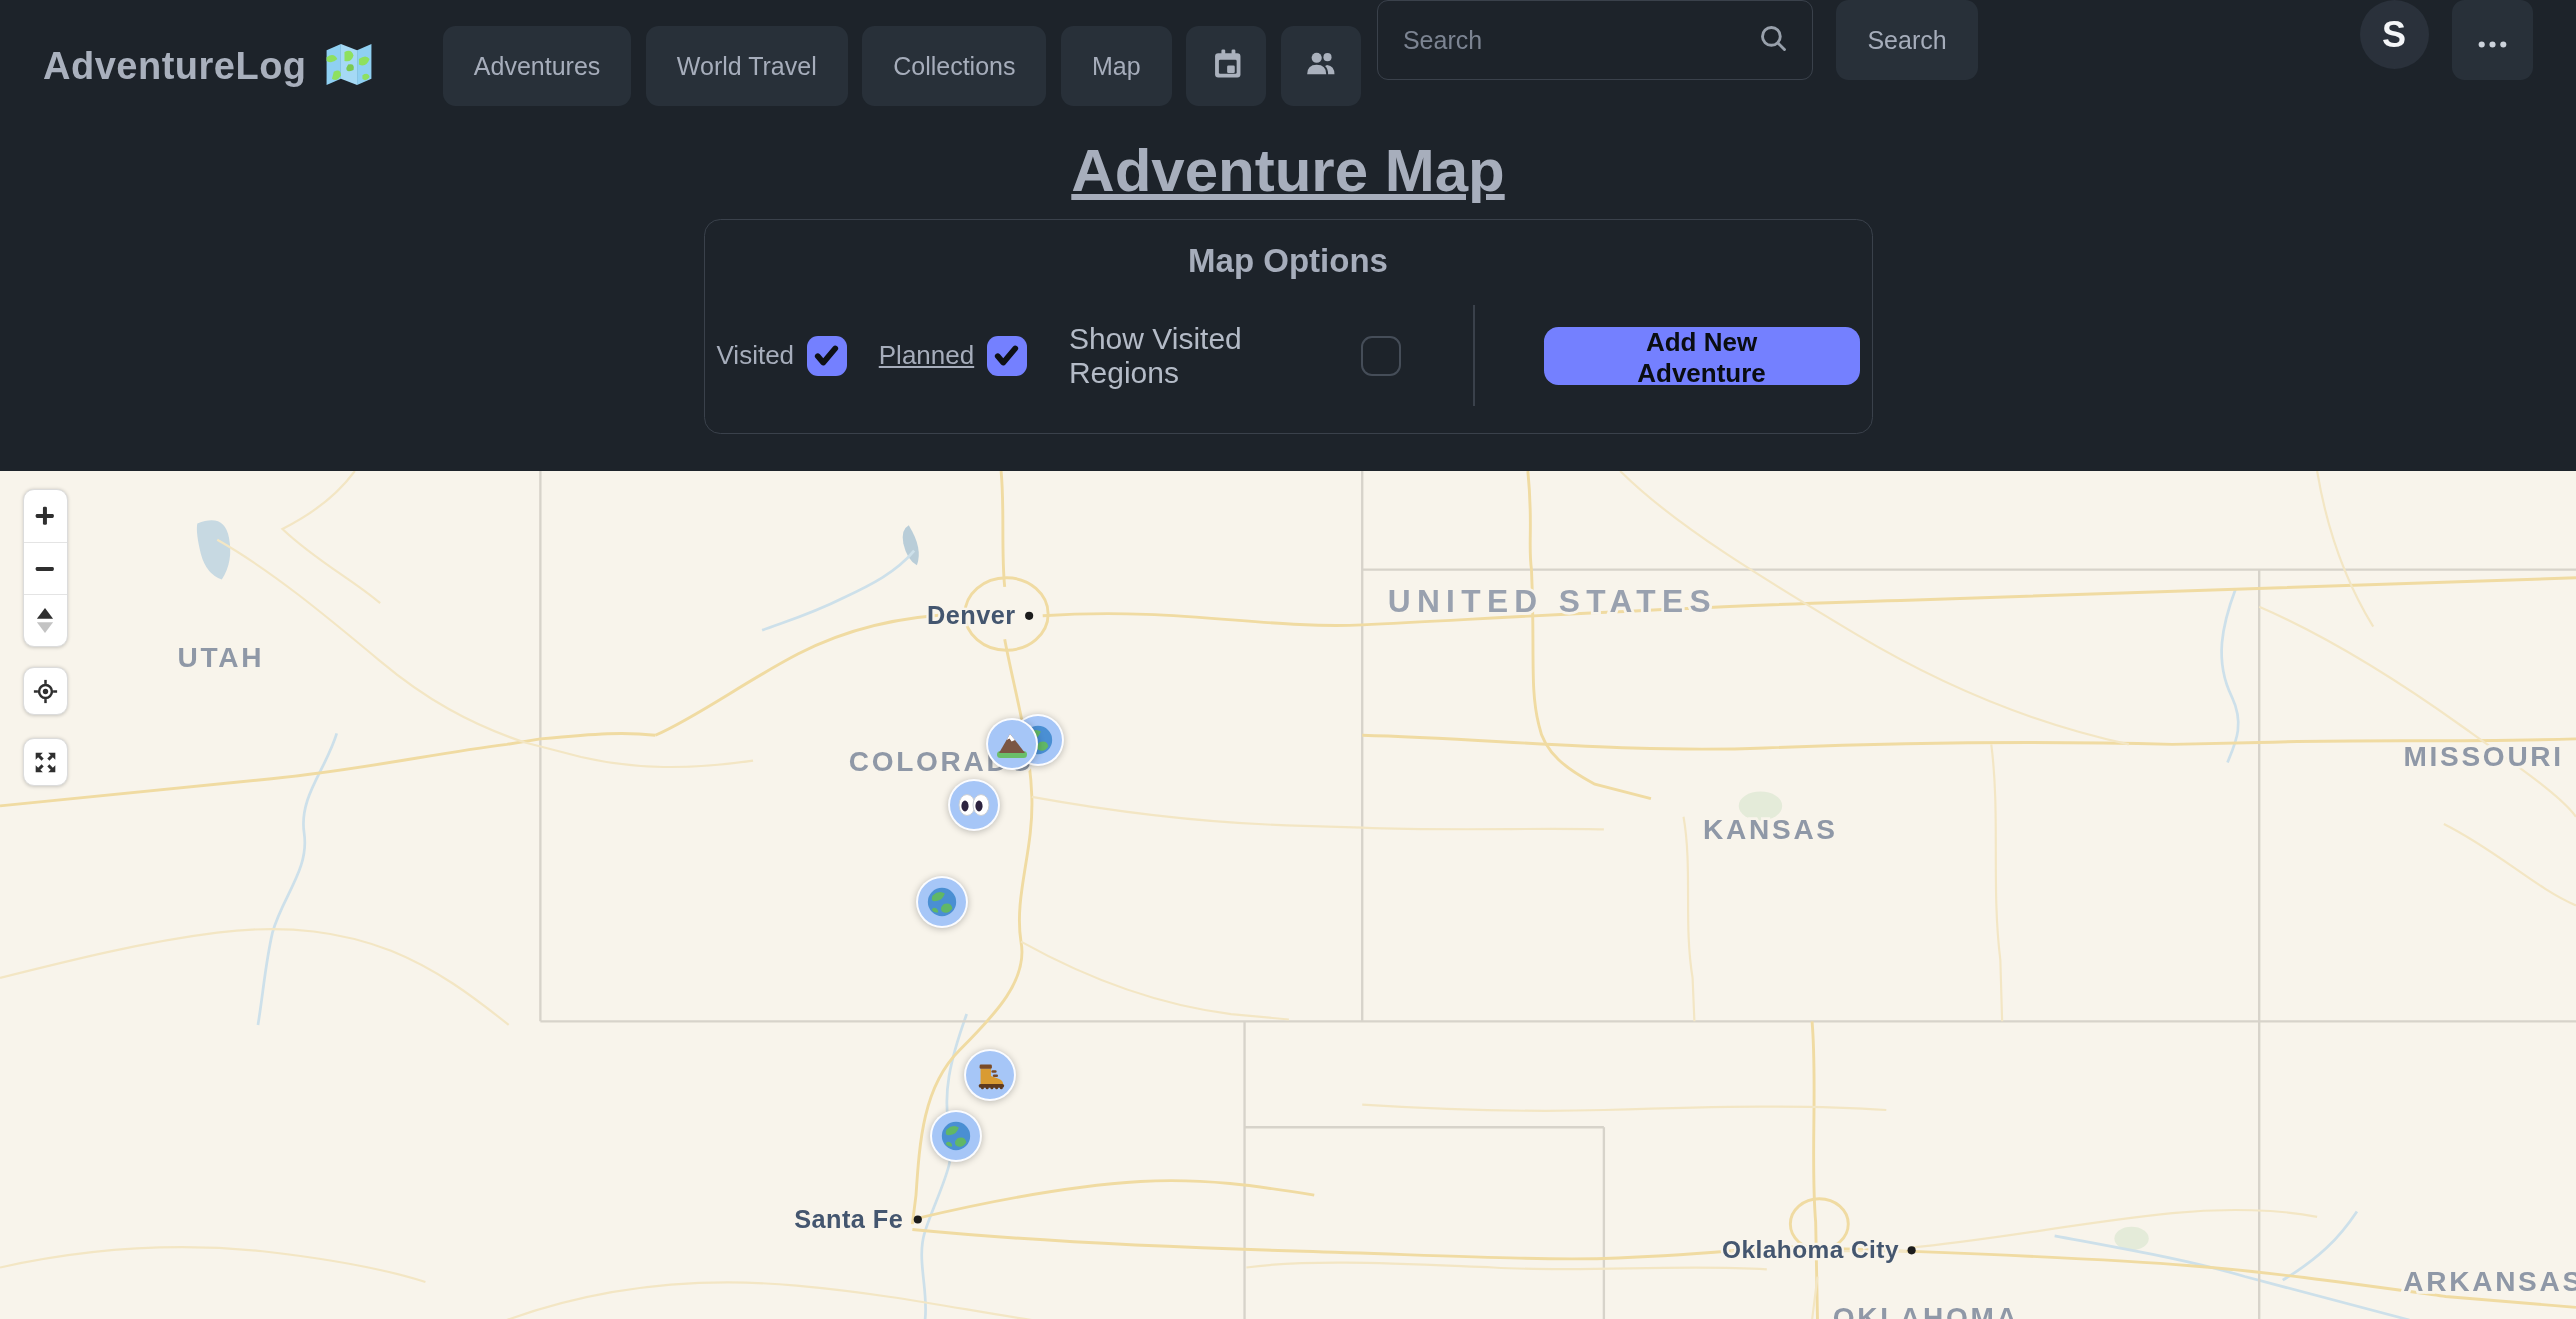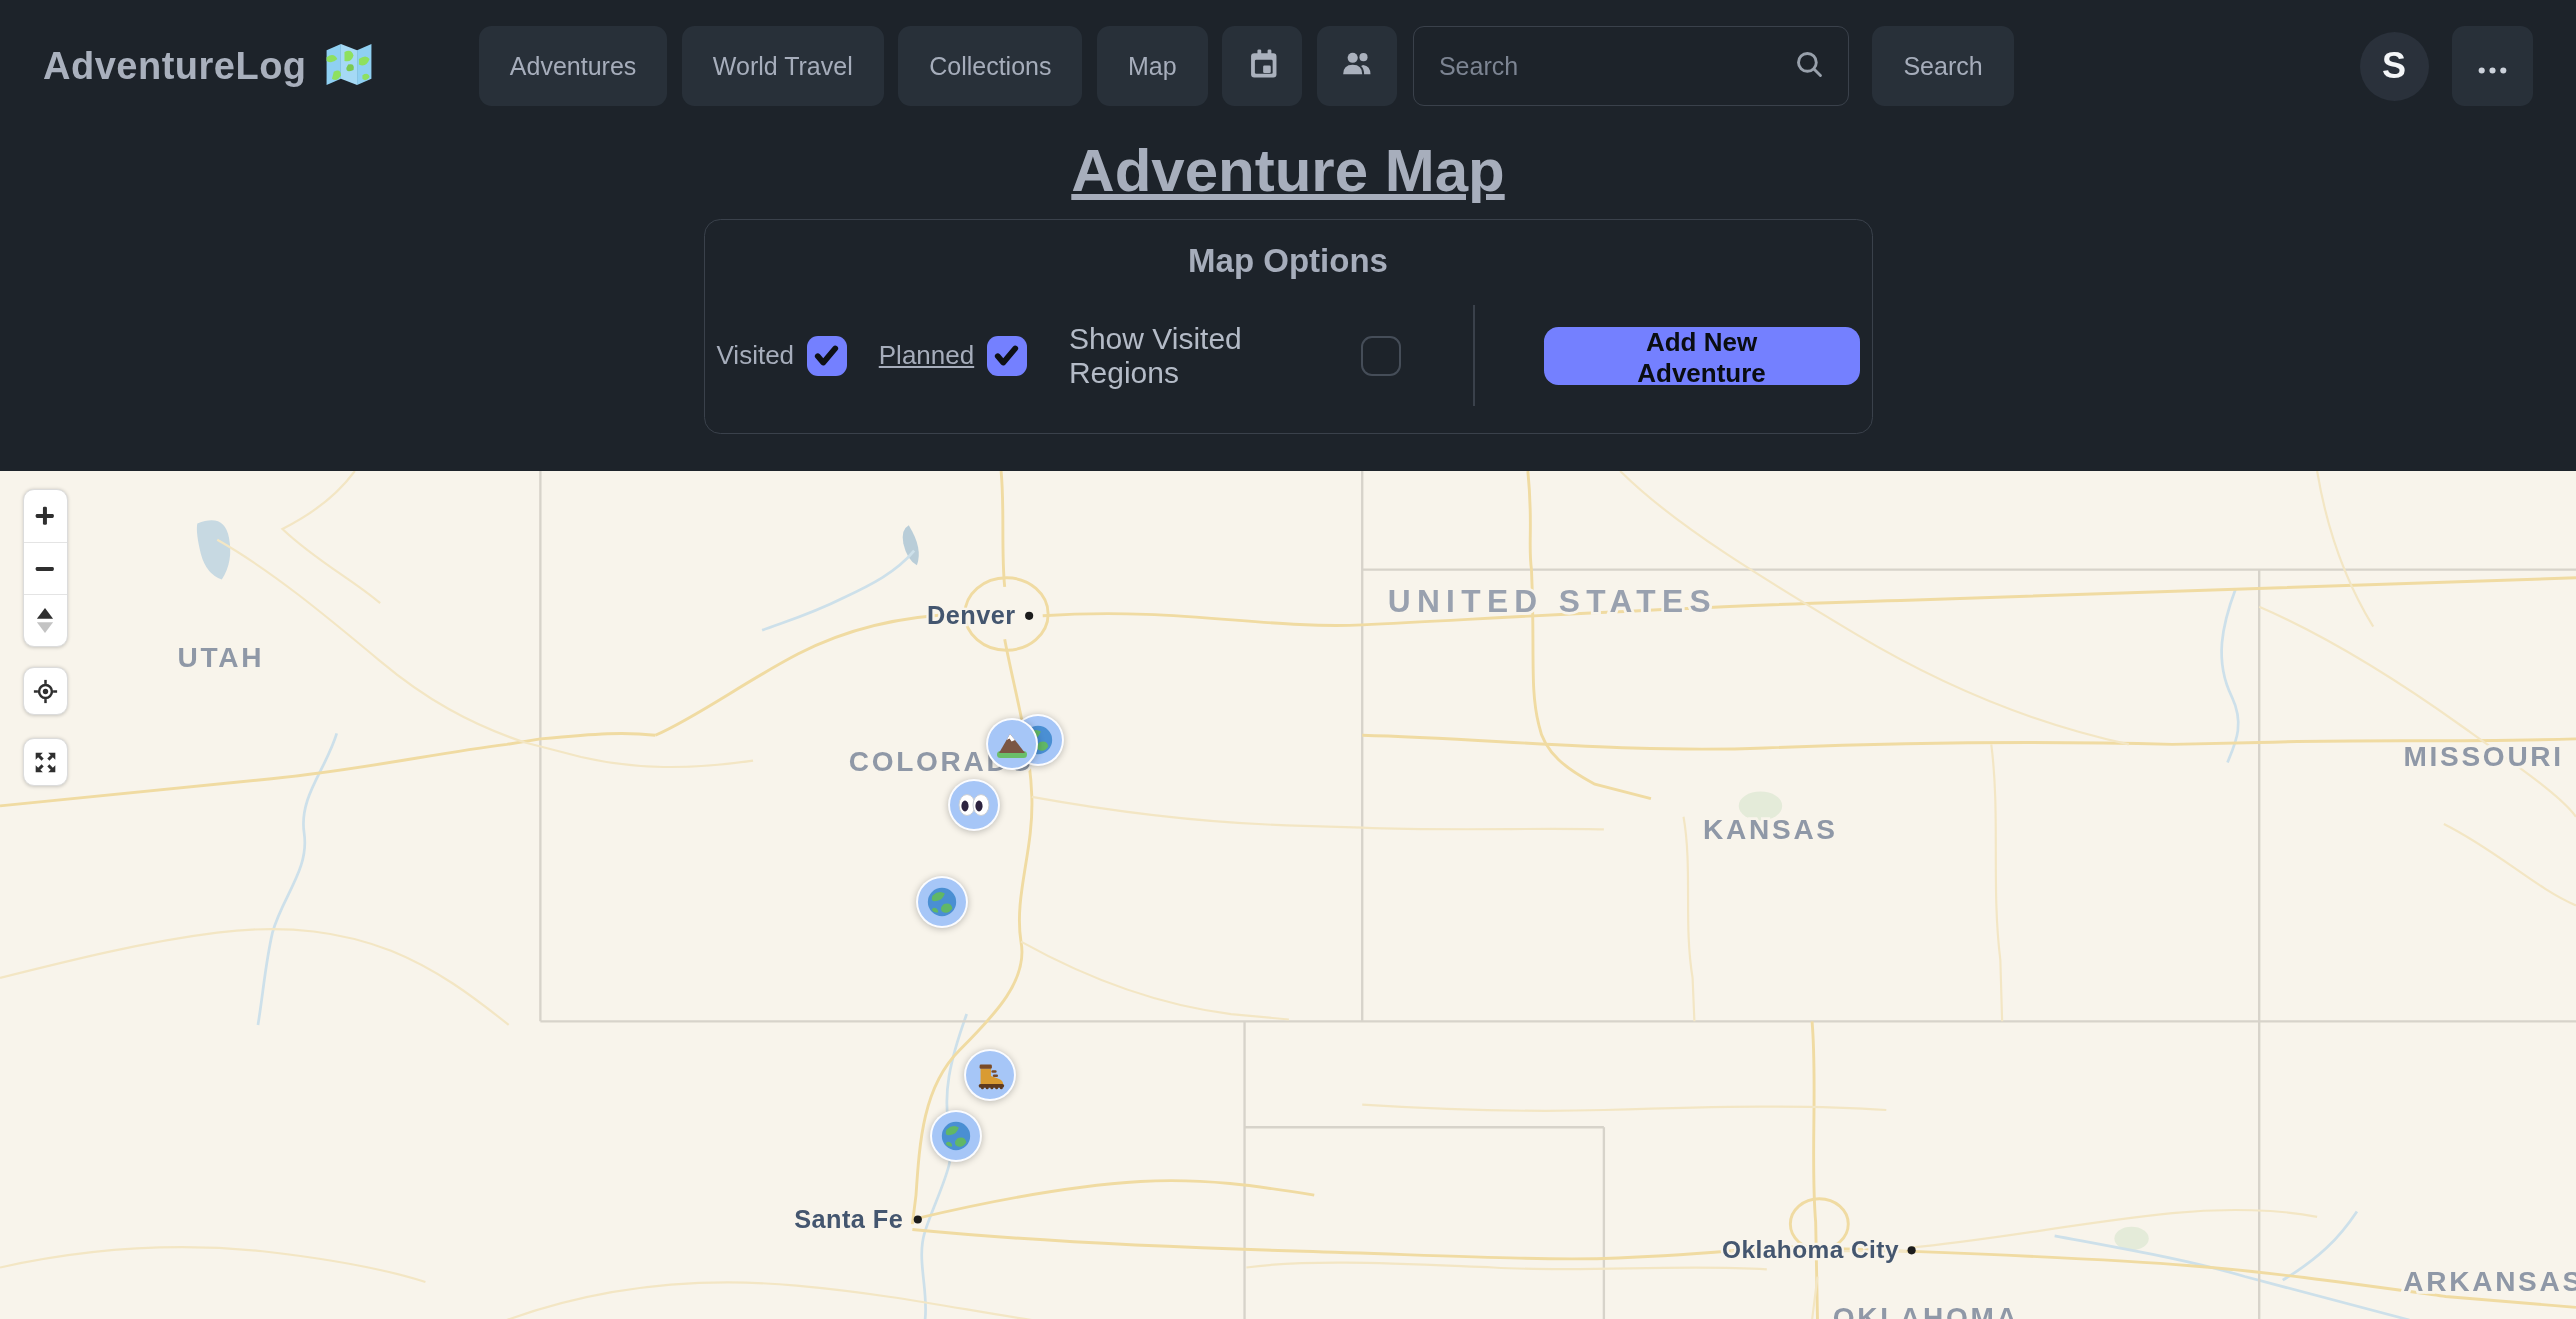--- a/index.html
+++ b/index.html
@@ -1,23 +1,23 @@
 <!DOCTYPE html>
 <html style="font-size:14.5px"><head>
 <meta charset="utf-8">
 <style>
   * { margin:0; padding:0; box-sizing:border-box; }
   html,body { width:2576px; height:1320px; overflow:hidden; }
   body { background:#1d232a; font-family:"Liberation Sans", sans-serif; position:relative; }
 
   
-  .navbar { display:flex; align-items:center; height:132px; padding:8px 43px; background:#1d232a; }
+  .navbar { display:flex; height:132px; padding:0 43px; background:#1d232a; }
   .logo { display:flex; align-items:center; gap:16.3px; cursor:pointer; }
   .logo-text { font-size:38px; font-weight:700; color:#a9b0bd; letter-spacing:0.5px; }
-  .nav-group { display:flex; align-items:center; gap:14.5px; margin-left:104px; }
+  .nav-group { display:flex; align-items:center; gap:14.5px; margin-left:68px; }
   .btn { background:#283039; color:#a6adbb; border:none; border-radius:12.7px; height:80px;
          padding:0 31px; font-size:25px; font-family:"Liberation Sans",sans-serif;
          display:flex; align-items:center; justify-content:center; cursor:pointer; }
   .btn-icon { width:80px; padding:0; }
   .search-wrap { position:relative; margin-left:16.3px; }
   .search-input { width:436px; height:80px; background:transparent; border:1.8px solid #3a414b;
                   border-radius:11px; color:#c7cdd6; font-size:25px; padding:0 72px 0 25px;
                   font-family:"Liberation Sans",sans-serif; outline:none; }
   .search-input::placeholder { color:#7c8492; }
   .search-glyph { position:absolute; right:22px; top:22px; }

